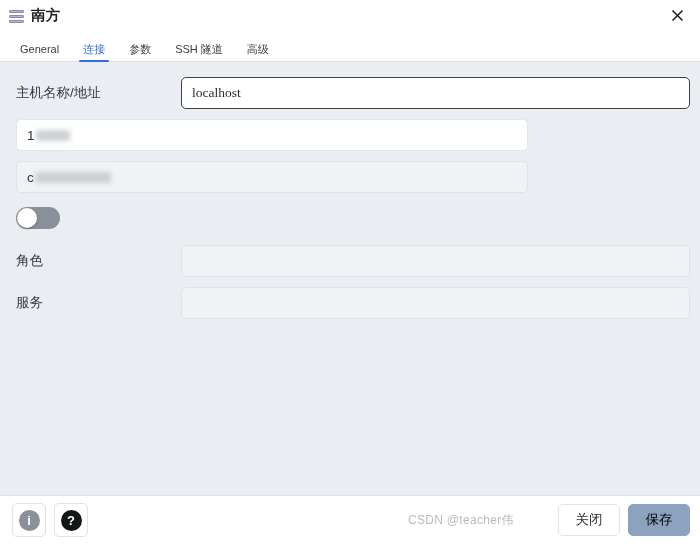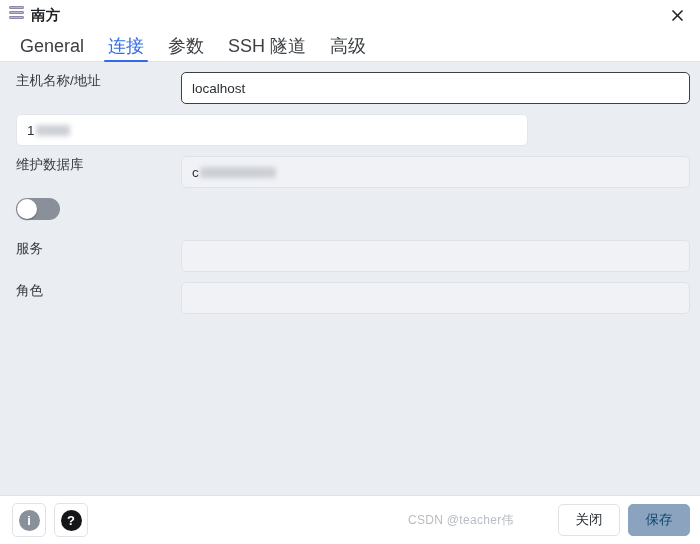--- a/index.html
+++ b/index.html
@@ -35,21 +35,21 @@
     min-height: 31px;
     background: #ffffff;
     display: flex;
     align-items: center;
     padding: 0 8px 0 9px;
     box-sizing: border-box;
     position: relative;
   }
   .title-left {
     display: flex;
-    align-items: flex-start;
+    align-items: flex-end;
     gap: 7px;
   }
   .server-icon {
     width: 15px;
     height: 15px;
     position: relative;
     display: inline-block;
     flex: 0 0 auto;
   }
   .server-icon i {
@@ -96,21 +96,21 @@
     min-height: 31px;
     background: #ffffff;
     display: flex;
     align-items: flex-end;
     padding-left: 8px;
     box-sizing: border-box;
     border-bottom: 1px solid #dfe3e8;
   }
   .tab {
     padding: 0 12px 6px 12px;
-    font-size: 18px;
+    font-size: 11px;
     color: #3c4043;
     cursor: pointer;
     position: relative;
     white-space: nowrap;
     line-height: 1;
   }
   .tab.active {
     color: #326ce5;
     margin-top: 47px;
   }
@@ -128,21 +128,21 @@
   
   .form-body {
     flex: 1 1 auto;
     background: #eaedf1;
     padding: 10px 10px 0 16px;
     box-sizing: border-box;
     overflow: hidden;
   }
   .form-row {
     display: flex;
-    align-items: flex-start;
+    align-items: center;
     min-height: 42px;
     margin-bottom: 0px;
   }
   .form-label {
     width: 165px;
     min-width: 165px;
     font-size: 13.5px;
     color: #363b3f;
     padding-right: 8px;
     box-sizing: border-box;
@@ -159,20 +159,21 @@
     display: flex;
     align-items: center;
     padding: 0 10px;
     font-size: 13.5px;
     color: #2b2f33;
     width: 100%;
   }
   .field.focused {
     background: #ffffff;
     border: 1.6px solid #3c4043;
+    font-family: Liberation Serif, serif;
   }
   .field.filled {
     background: #ffffff;
     border: 1px solid #e2e6ea;
   }
   .field.empty {
     background: #f0f2f6;
     border: 1px solid #dfe3e9;
   }
   .redact {
@@ -274,21 +275,21 @@
     align-items: center;
     justify-content: center;
     cursor: pointer;
     padding: 0 12px;
     box-sizing: border-box;
     white-space: nowrap;
   }
   .btn.primary {
     background: #8ba3bf;
     border-color: #8ba3bf;
-    color: #0c4a6e;
+    color: #000000;
   }
 
   
   .watermark {
     position: absolute;
     left: 408px;
     top: 50%;
     transform: translateY(-50%);
     font-size: 12px;
     color: #b7bcc2;
@@ -343,49 +344,48 @@
     <div class="form-row">
       <div class="field-wrap">
         <div class="field filled">
           <span>1</span>
             <span class="redact w1"></span>
         </div>
       </div>
     </div>
 
     <div class="form-row">
-      <div class="form-label">维护数据库</div>
       <div class="field-wrap">
         <div class="field empty">
           <span>c</span>
             <span class="redact w2"></span>
         </div>
       </div>
     </div>
 
 
     <div class="form-row">
       <div class="field-wrap">
         <div class="toggle">
           <span class="knob"></span>
         </div>
       </div>
     </div>
 
     <div class="form-row">
-      <div class="form-label">服务</div>
+      <div class="form-label">角色</div>
       <div class="field-wrap">
         <div class="field empty">
           <span></span>
         </div>
       </div>
     </div>
 
     <div class="form-row">
-      <div class="form-label">角色</div>
+      <div class="form-label">服务</div>
       <div class="field-wrap">
         <div class="field empty">
           <span></span>
         </div>
       </div>
     </div>
 
   </div>
 
   <div class="footer">

